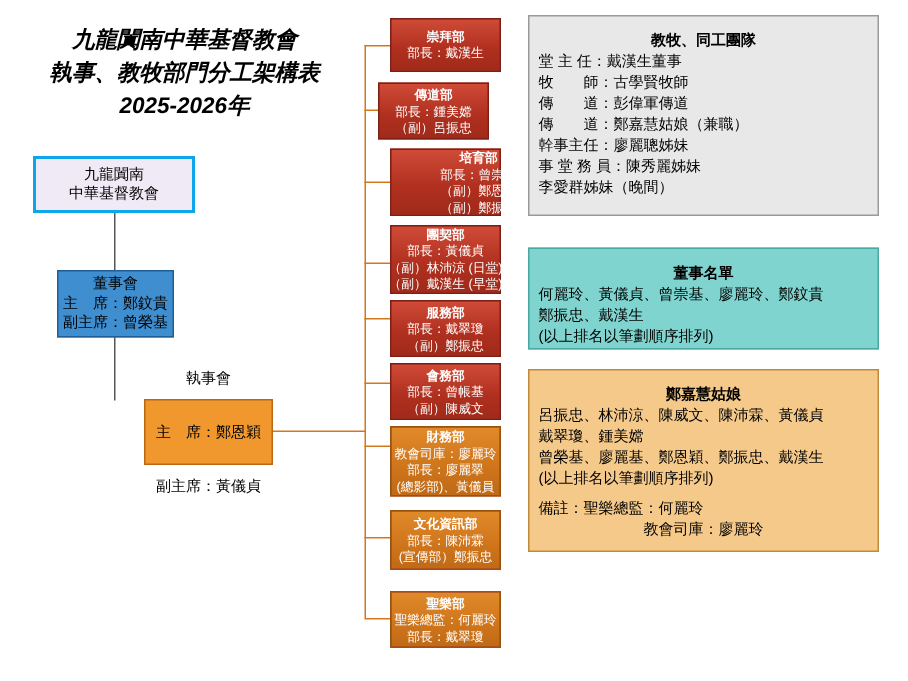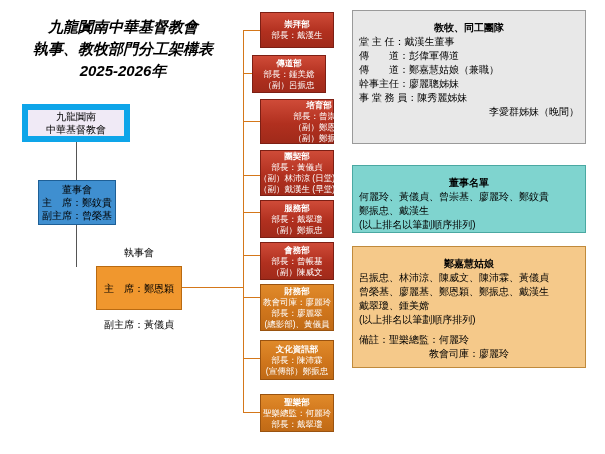--- a/index.html
+++ b/index.html
@@ -34,21 +34,21 @@
     align-items:center;
     justify-content:center;
     text-align:center;
     border-radius:0;
   }
   .box .ln{display:block;white-space:nowrap;}
 
   
   .purple{
     background:#f0eaf6;
-    border:6px solid #0ea5e9;
+    border:2px solid #0ea5e9;
     color:#000;
     font-size:10px;
     line-height:13px;
   }
   .blue{
     background:#3f8fd0;
     border:1px solid #1e5f96;
     color:#000;
     font-size:10px;
     line-height:13px;
@@ -85,21 +85,21 @@
     font-size:10px;
     line-height:14px;
     color:#000;
     white-space:nowrap;
   }
   .panel.grey{background:#e8e8e8;}
   .panel.teal{background:#7fd4cf;border:1px solid #4aa8a2;}
   .panel.amberp{background:#f5c98a;border:1px solid #c08a3c;}
   .panel .ptitle{font-weight:700;text-align:center;}
   .panel .ctr{text-align:center;}
-  .panel .rt{text-align:right;}
+  .panel .rt{}
 
   
   .ln-h,.ln-v{position:absolute;background:#555;}
   .ln-h{height:1px;}
   .ln-v{width:1px;}
   .ln-orange{background:#d4771a;}
 </style>
 </head>
 <body>
 
@@ -196,38 +196,39 @@
 
   <div class="box dept amber" style="left:260px;top:394px;width:74px;height:38px;">
     <span class="ln hd">聖樂部</span>
     <span class="ln">聖樂總監：何麗玲</span>
     <span class="ln">部長：戴翠瓊</span>
   </div>
 
   <div class="panel grey" style="left:352px;top:10px;width:234px;height:134px;">
     <div class="ptitle">教牧、同工團隊</div>
     <div>堂 主 任：戴漢生董事</div>
+    <div>牧　　師：古學賢牧師</div>
     <div>傳　　道：彭偉軍傳道</div>
     <div>傳　　道：鄭嘉慧姑娘（兼職）</div>
     <div>幹事主任：廖麗聰姊妹</div>
     <div>事 堂 務 員：陳秀麗姊妹</div>
     <div class="rt">李愛群姊妹（晚間）</div>
   </div>
 
   <div class="panel teal" style="left:352px;top:165px;width:234px;height:68px;">
     <div class="ptitle">董事名單</div>
     <div>何麗玲、黃儀貞、曾崇基、廖麗玲、鄭鈫貴</div>
     <div>鄭振忠、戴漢生</div>
     <div>(以上排名以筆劃順序排列)</div>
   </div>
 
   <div class="panel amberp" style="left:352px;top:246px;width:234px;height:122px;">
     <div class="ptitle">鄭嘉慧姑娘</div>
     <div>呂振忠、林沛涼、陳威文、陳沛霖、黃儀貞</div>
+    <div>戴翠瓊、鍾美嫦</div>
     <div>曾榮基、廖麗基、鄭恩穎、鄭振忠、戴漢生</div>
-    <div>戴翠瓊、鍾美嫦</div>
     <div>(以上排名以筆劃順序排列)</div>
     <div style="height:6px;"></div>
     <div>備註：聖樂總監：何麗玲</div>
     <div class="ctr">教會司庫：廖麗玲</div>
   </div>
 
 </div>
 
 </body></html>

